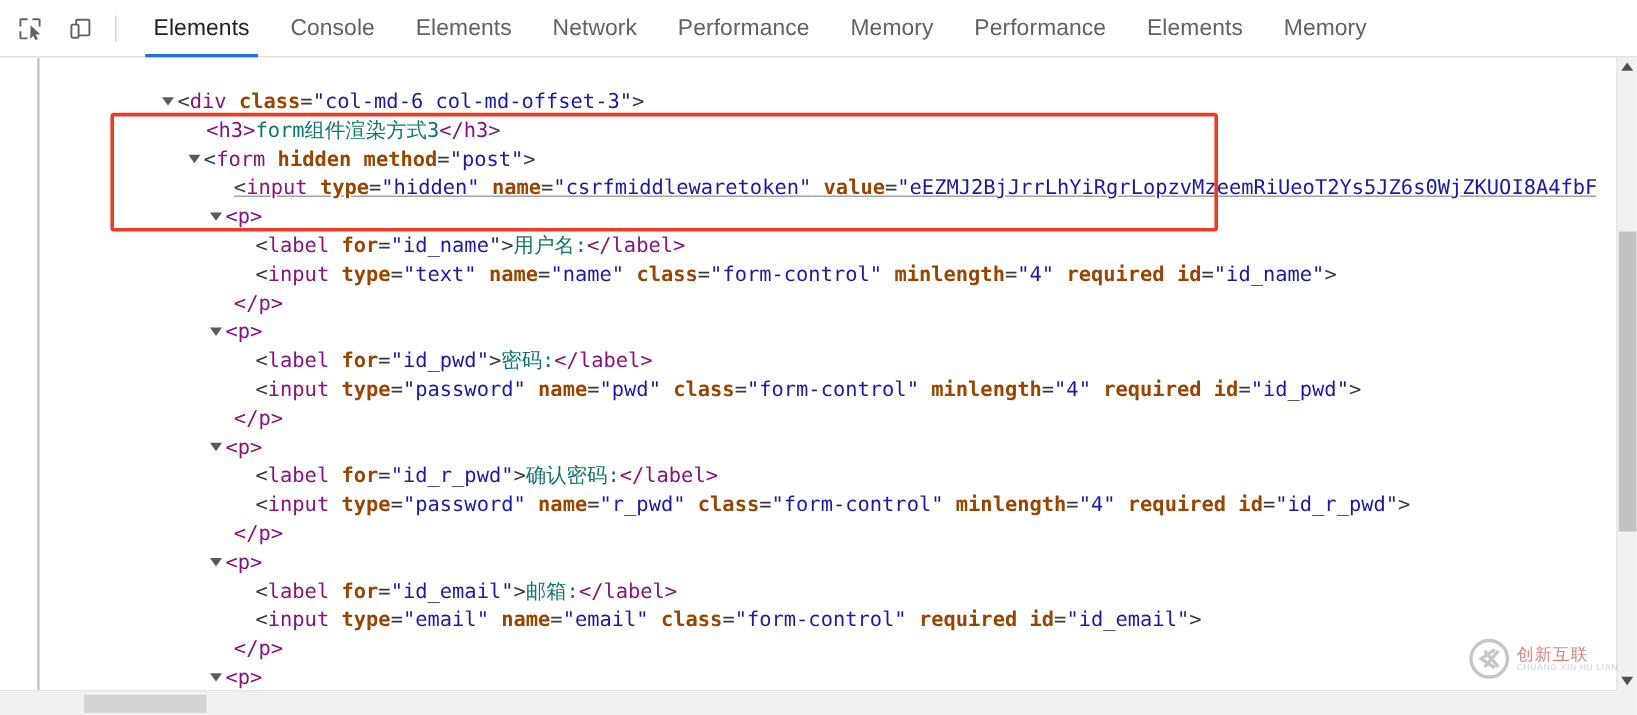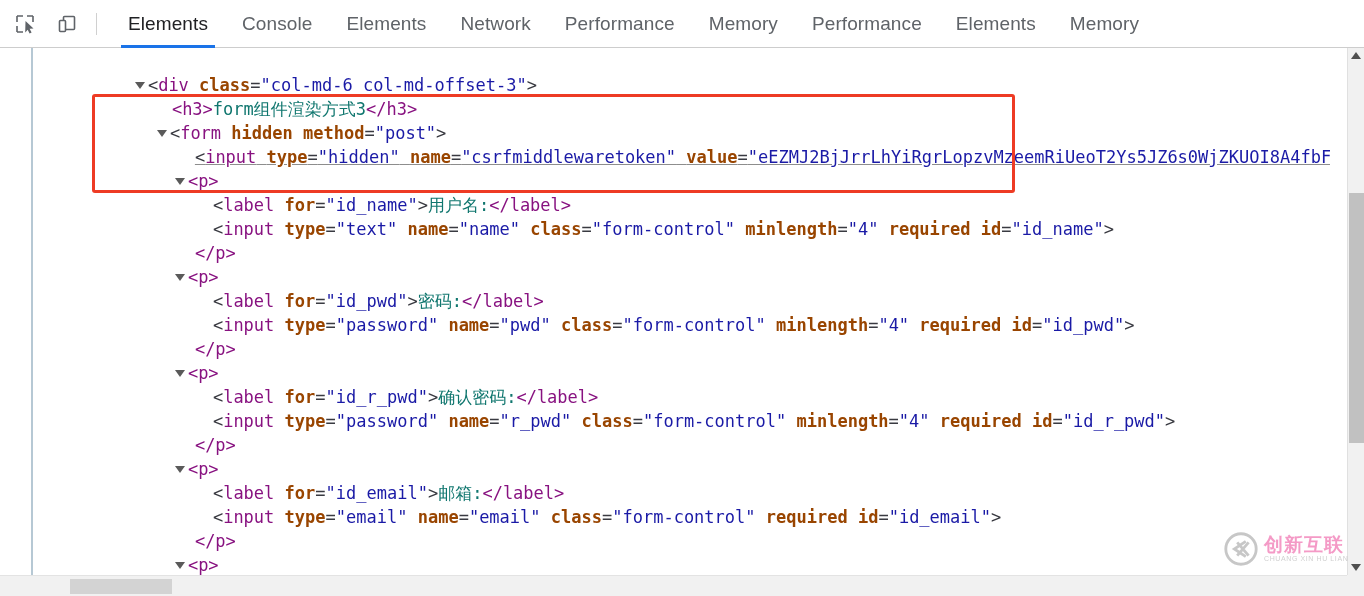--- a/index.html
+++ b/index.html
@@ -200,23 +200,23 @@
   }
   .wm-logo {
     width: 38px; height: 38px;
     flex: 0 0 38px;
   }
   .wm-text {
     margin-left: 4px;
     line-height: 1.05;
   }
   .wm-cn {
-    font-size: 19px;
-    font-weight: bold;
-    color: #ec4899;
+    font-size: 14px;
+    font-weight: normal;
+    color: #b91c1c;
     letter-spacing: 1px;
   }
   .wm-en {
     font-size: 7px;
     color: #a8a8a8;
     letter-spacing: 0.6px;
   }
 </style>
 </head>
 <body>

